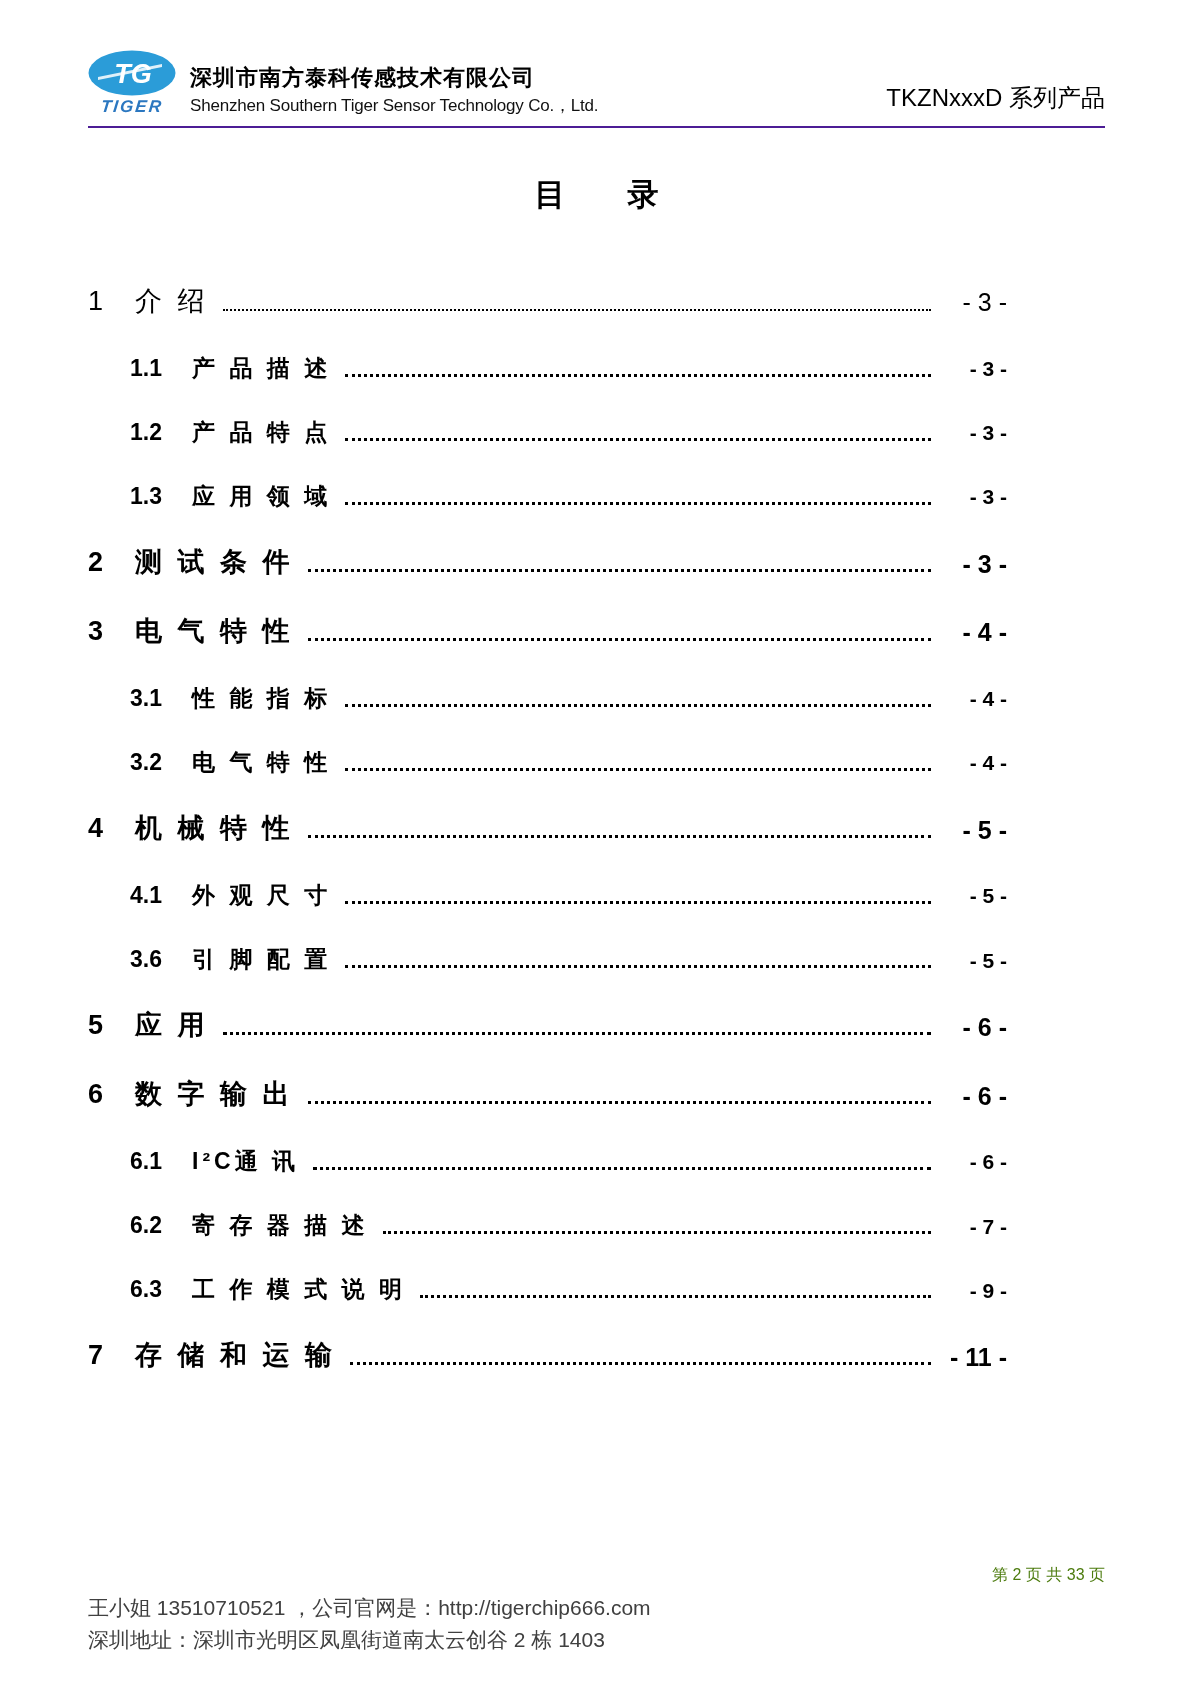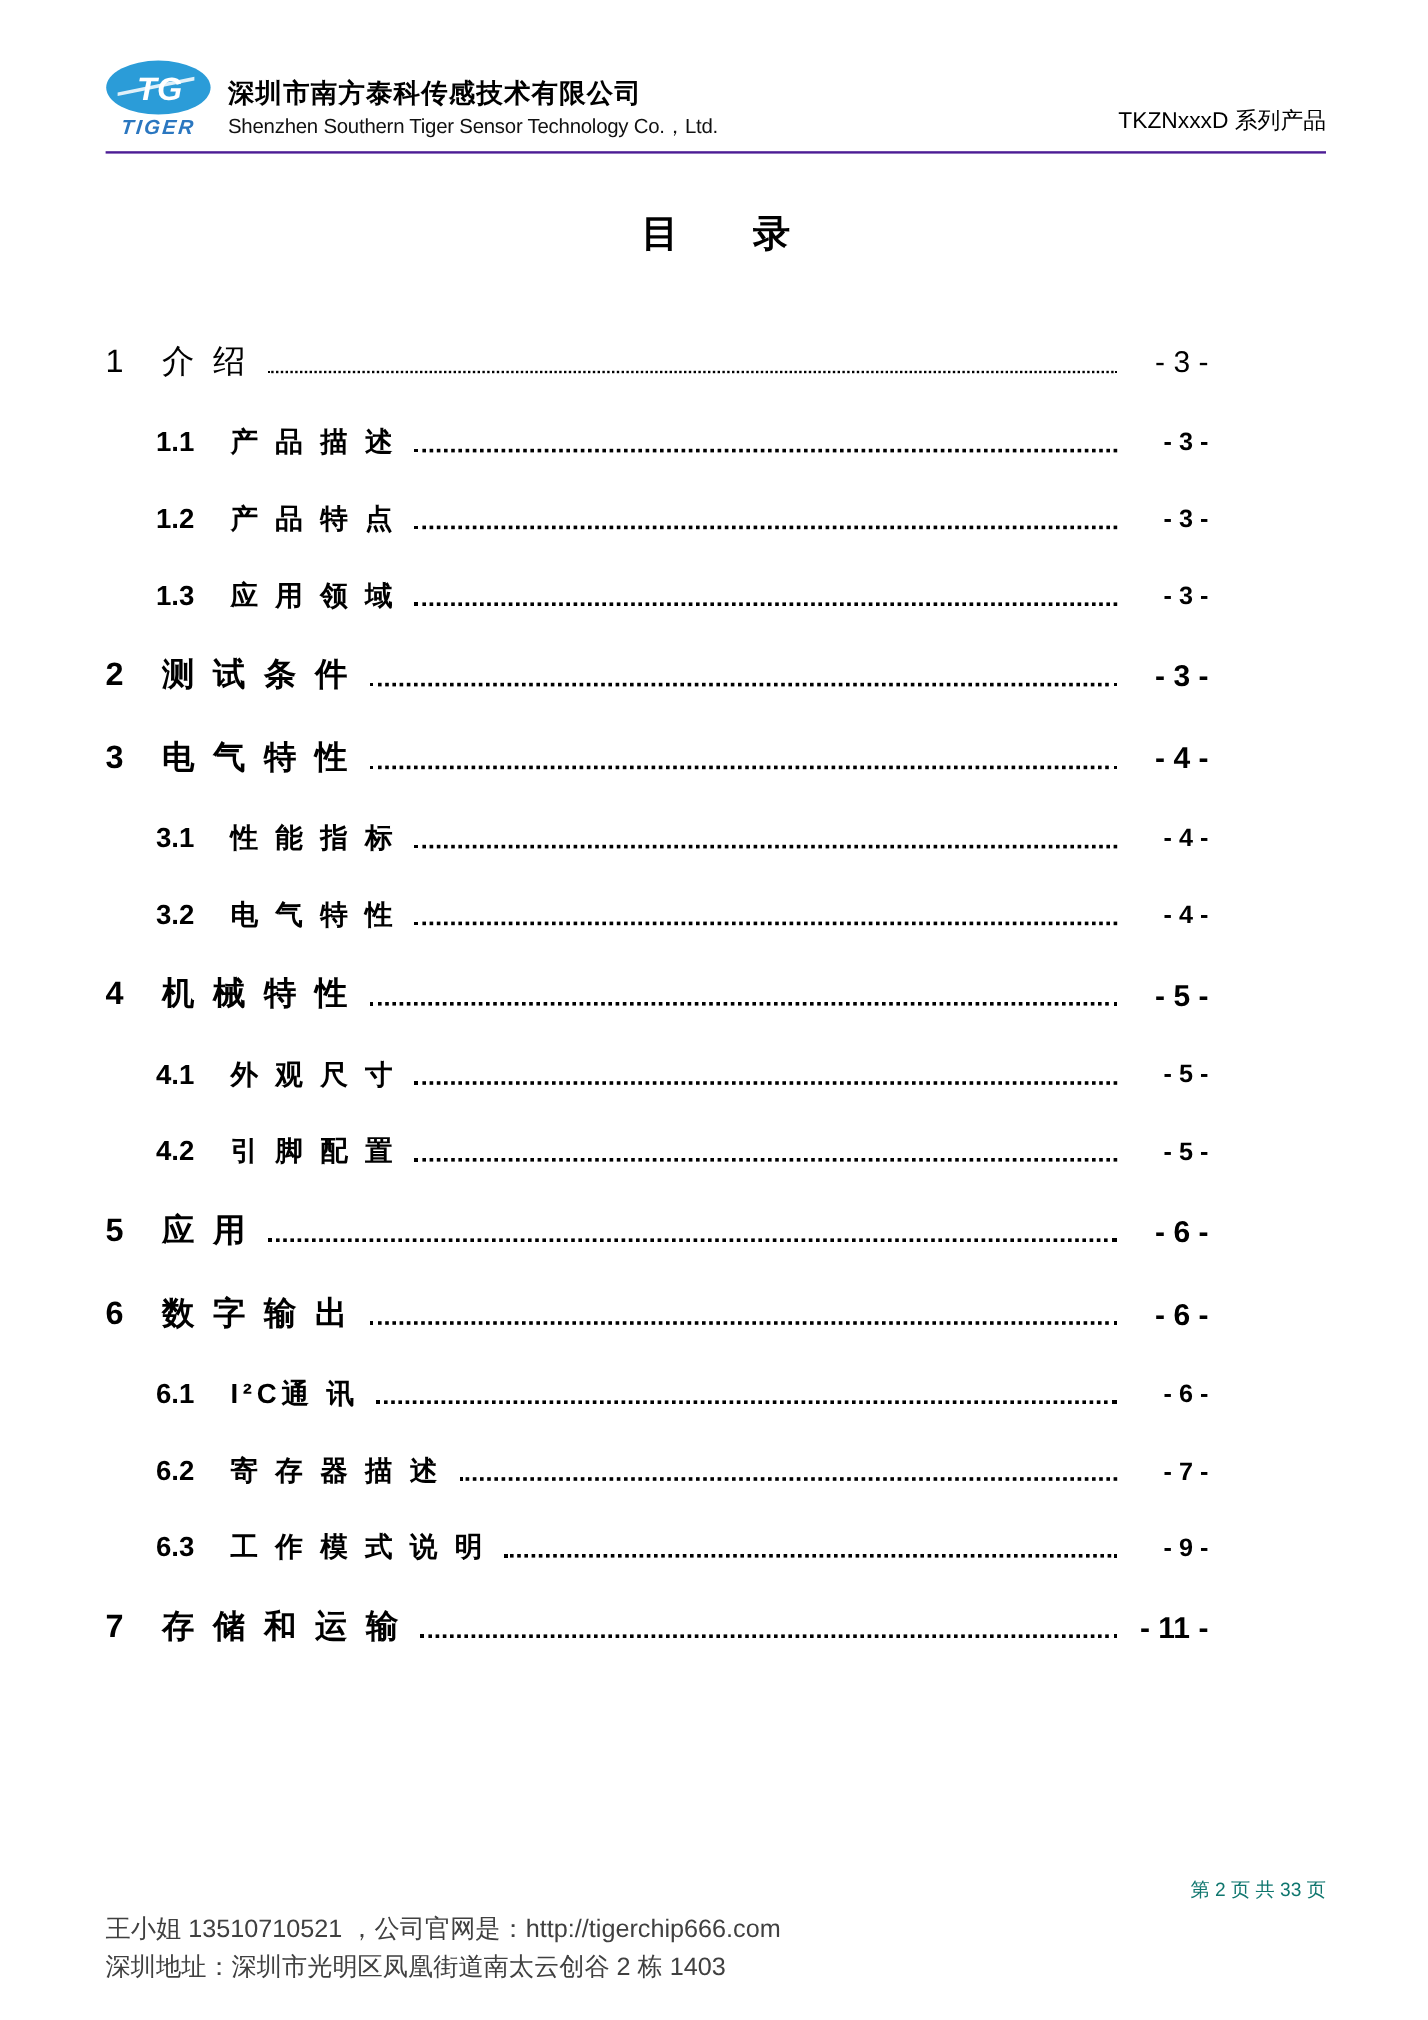--- a/index.html
+++ b/index.html
@@ -48,21 +48,21 @@
     line-height: 1.1;
   }
   .company-en {
     font-size: 17px;
     letter-spacing: -0.2px;
     color: #111;
     margin-top: 4px;
   }
   .header-spacer { flex: 1; }
   .series {
-    font-size: 19px;
+    font-size: 24px;
     color: #000;
     margin-bottom: 3px;
     white-space: nowrap;
   }
 
   
   .toc-title {
     margin-top: 46px;
     text-align: center;
     font-size: 31px;
@@ -111,21 +111,21 @@
   
   .doc-footer {
     margin-top: auto;
     display: flex;
     align-items: flex-start;
   }
   .footer-left { font-size: 21px; color: #404040; line-height: 1.55; margin-top: 32px; }
   .page-info {
     margin-left: auto;
     font-size: 16px;
-    color: #0f766e;
+    color: #4d7c0f;
     padding-top: 5px;
     white-space: nowrap;
   }
 </style>
 </head>
 <body>
 
 <div class="page">
 
   <header class="doc-header">
@@ -213,21 +213,21 @@
     </div>
 
     <div class="toc-row l2">
       <span class="num">4.1</span>
       <span class="lbl">外 观 尺 寸</span>
       <span class="dots"></span>
       <span class="pg">- 5 -</span>
     </div>
 
     <div class="toc-row l2">
-      <span class="num">4.2</span>
+      <span class="num">3.6</span>
       <span class="lbl">引 脚 配 置</span>
       <span class="dots"></span>
       <span class="pg">- 5 -</span>
     </div>
 
     <div class="toc-row l1">
       <span class="num">5</span>
       <span class="lbl">应 用</span>
       <span class="dots"></span>
       <span class="pg">- 6 -</span>

